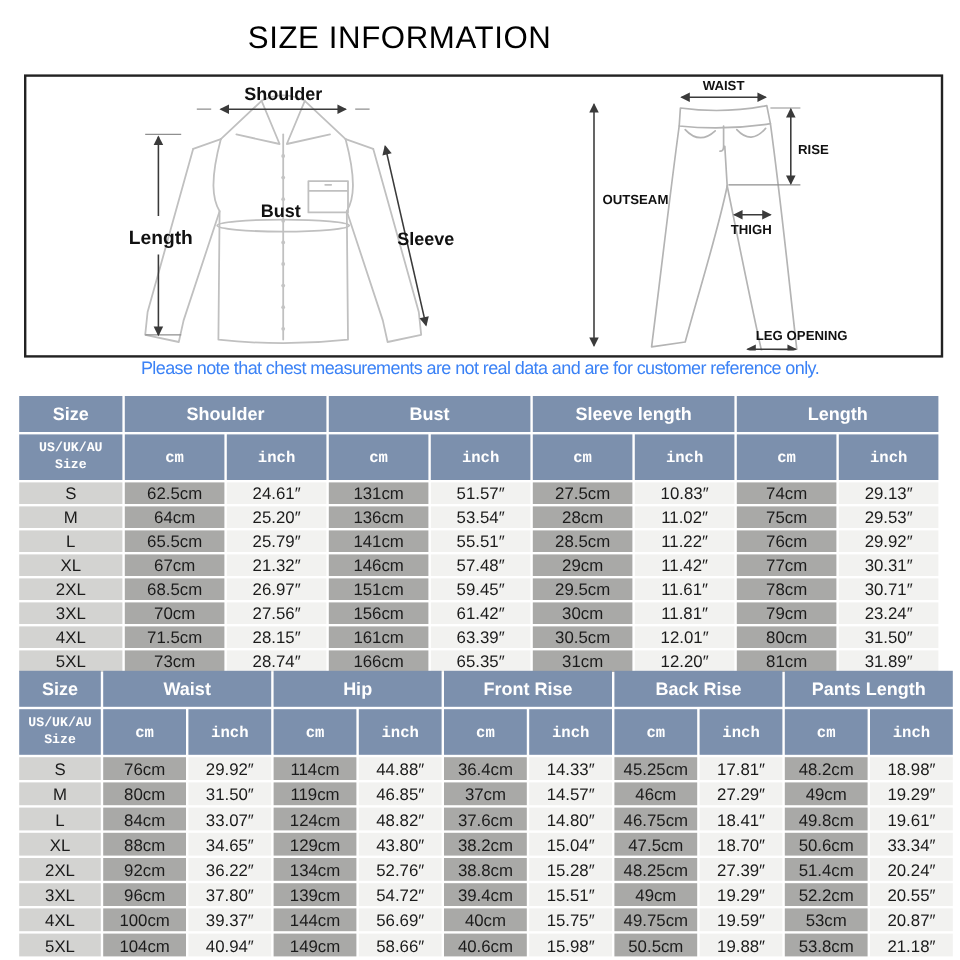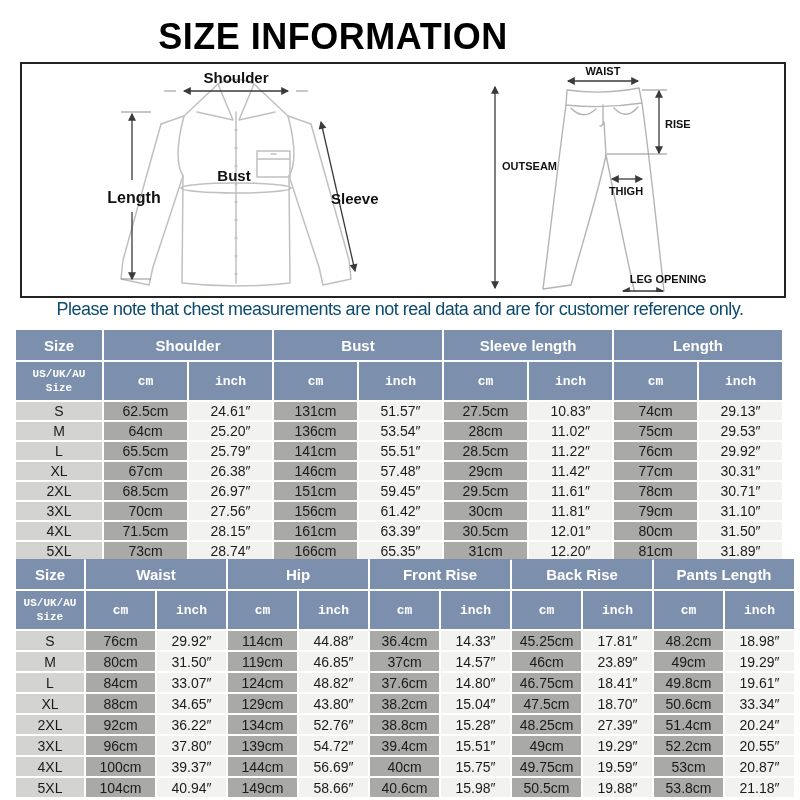--- a/index.html
+++ b/index.html
@@ -3,37 +3,37 @@
 <meta charset="utf-8">
 <style>
   :root{
     --header-bg:#7c90ad; --size-col-bg:#d3d3d1; --cm-col-bg:#a9a9a7;
     --inch-col-bg:#f2f2f0; --text-dark:#1b1b1b; --line-art:#c0c0c0; --arrow:#3a3a3a;
   }
   html,body{margin:0;padding:0;background:#fff;}
   .stage{position:relative;width:800px;height:800px;background:#fff;overflow:hidden;
          font-family:"Liberation Sans",sans-serif;}
   .title{position:absolute;top:16px;left:0;width:666px;text-align:center;
-         font-size:36px;font-weight:bold;color:#000;letter-spacing:.5px;white-space:nowrap;}
+         font-size:26px;font-weight:normal;color:#000;letter-spacing:.5px;white-space:nowrap;}
   .diagram-box{position:absolute;left:20px;top:62px;width:762px;height:232px;
          border:2px solid #222;background:#fff;}
   .diagram-box svg{position:absolute;top:0;}
   .svg-shirt{left:2px;}
   .svg-pants{left:448px;}
   .gl{stroke:var(--line-art);stroke-width:1.5;fill:none;stroke-linejoin:round;stroke-linecap:round;}
   .gl2{stroke:#b4b4b4;stroke-width:1.4;fill:none;stroke-linejoin:round;stroke-linecap:round;}
   .arr{stroke:var(--arrow);stroke-width:1.3;fill:none;marker-start:url(#ah);marker-end:url(#ah);}
   .arr-s{stroke:var(--arrow);stroke-width:1.3;fill:none;marker-start:url(#ah);}
   .arr-e{stroke:var(--arrow);stroke-width:1.3;fill:none;marker-end:url(#ah);}
   .tick{stroke:#8f8f8f;stroke-width:1;fill:none;}
   .d-label{font:bold 15px "Liberation Sans",sans-serif;fill:#111;}
   .d-label-lg{font:bold 16px "Liberation Sans",sans-serif;fill:#111;}
   .p-label{font:bold 11px "Liberation Sans",sans-serif;fill:#111;}
-  .note{position:absolute;top:299px;left:0;width:800px;text-align:center;color:#0c4a6e;
-        font-size:18px;letter-spacing:-0.5px;white-space:nowrap;}
+  .note{position:absolute;top:299px;left:0;width:800px;text-align:center;color:#3b82f6;
+        font-size:15px;letter-spacing:-0.5px;white-space:nowrap;}
   table{border-collapse:separate;border-spacing:2px;table-layout:fixed;position:absolute;}
   .t-top{left:14px;top:328px;width:770px;}
   .t-bottom{left:14px;top:557px;width:782px;}
   .t-top col.c-size{width:86px;} .t-top col.c-unit{width:83px;}
   .t-bottom col.c-size{width:68px;} .t-bottom col.c-unit{width:69px;}
   th{background:var(--header-bg);color:#fff;vertical-align:middle;
      overflow:hidden;padding:0;}
   th.h-main{font:bold 15px "Liberation Sans",sans-serif;height:30px;}
   th.h-corner-sub{font:bold 11px "Liberation Mono",monospace;height:30px;
      white-space:pre-line;line-height:1.3;}
@@ -182,21 +182,21 @@
           <td class="cm">141cm</td>
           <td class="inch">55.51″</td>
           <td class="cm">28.5cm</td>
           <td class="inch">11.22″</td>
           <td class="cm">76cm</td>
           <td class="inch">29.92″</td>
         </tr>
         <tr>
           <td class="size">XL</td>
           <td class="cm">67cm</td>
-          <td class="inch">26.38″</td>
+          <td class="inch">21.32″</td>
           <td class="cm">146cm</td>
           <td class="inch">57.48″</td>
           <td class="cm">29cm</td>
           <td class="inch">11.42″</td>
           <td class="cm">77cm</td>
           <td class="inch">30.31″</td>
         </tr>
         <tr>
           <td class="size">2XL</td>
           <td class="cm">68.5cm</td>
@@ -210,21 +210,21 @@
         </tr>
         <tr>
           <td class="size">3XL</td>
           <td class="cm">70cm</td>
           <td class="inch">27.56″</td>
           <td class="cm">156cm</td>
           <td class="inch">61.42″</td>
           <td class="cm">30cm</td>
           <td class="inch">11.81″</td>
           <td class="cm">79cm</td>
-          <td class="inch">31.10″</td>
+          <td class="inch">23.24″</td>
         </tr>
         <tr>
           <td class="size">4XL</td>
           <td class="cm">71.5cm</td>
           <td class="inch">28.15″</td>
           <td class="cm">161cm</td>
           <td class="inch">63.39″</td>
           <td class="cm">30.5cm</td>
           <td class="inch">12.01″</td>
           <td class="cm">80cm</td>
@@ -298,21 +298,21 @@
         </tr>
         <tr>
           <td class="size">M</td>
           <td class="cm">80cm</td>
           <td class="inch">31.50″</td>
           <td class="cm">119cm</td>
           <td class="inch">46.85″</td>
           <td class="cm">37cm</td>
           <td class="inch">14.57″</td>
           <td class="cm">46cm</td>
-          <td class="inch">23.89″</td>
+          <td class="inch">27.29″</td>
           <td class="cm">49cm</td>
           <td class="inch">19.29″</td>
         </tr>
         <tr>
           <td class="size">L</td>
           <td class="cm">84cm</td>
           <td class="inch">33.07″</td>
           <td class="cm">124cm</td>
           <td class="inch">48.82″</td>
           <td class="cm">37.6cm</td>

